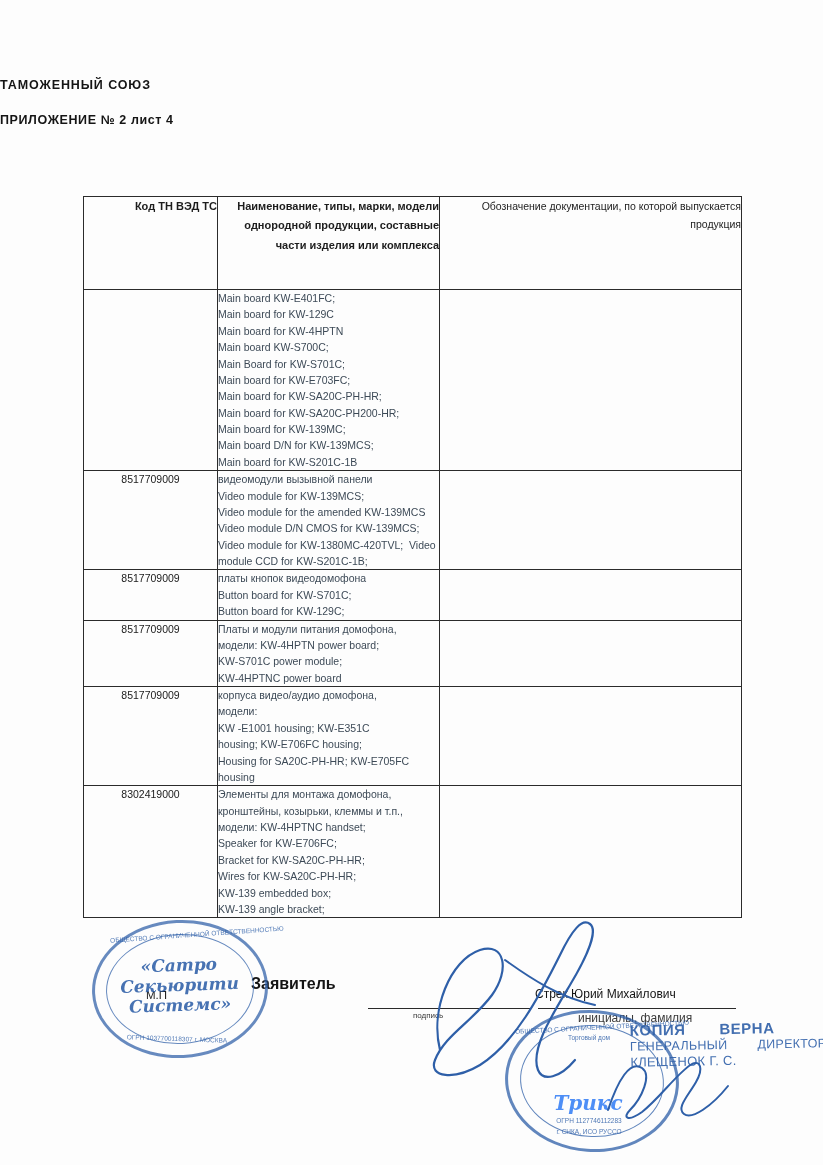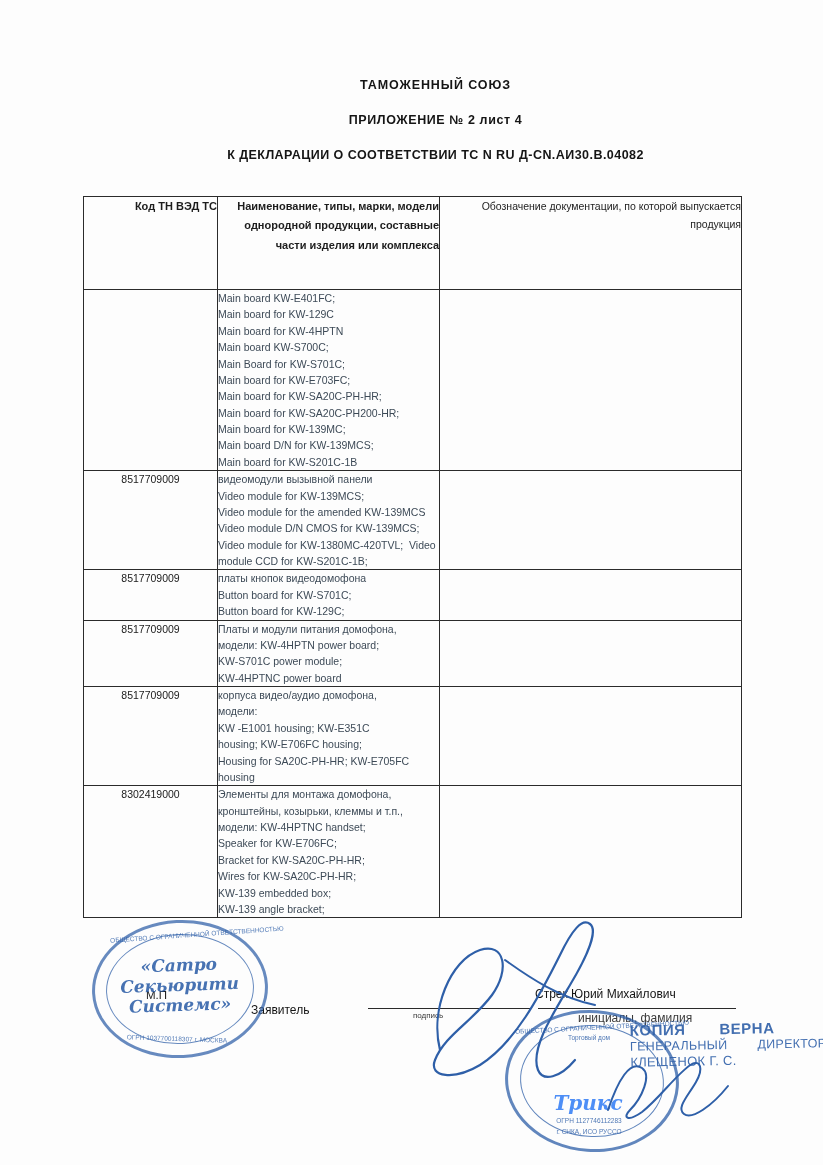--- a/index.html
+++ b/index.html
@@ -16,23 +16,21 @@
     overflow: hidden;
   }
   .page {
     position: absolute;
     inset: 0;
     background: #fdfdfd;
   }
 
   
   .header {
-    text-align: center;
     padding-top: 78px;
-    padding-left: 48px;
   }
   .header .line {
     font-size: 12.5px;
     font-weight: bold;
     letter-spacing: 0.9px;
     color: #151515;
     margin-bottom: 21px;
   }
   .header .line.l2 { letter-spacing: 0.6px; }
   .header .line.l3 { letter-spacing: 0.45px; margin-bottom: 0; }
@@ -103,23 +101,24 @@
   .sig-mp {
     position: absolute;
     left: 63px;
     top: 14px;
     font-size: 11.5px;
     color: #1b1b1b;
   }
   .sig-applicant {
     position: absolute;
     left: 168px;
-    top: 28px;
-    font-size: 12px;
+    top: 0;
+    font-size: 16px;
     color: #141414;
+    font-weight: bold;
   }
   .sig-rule-1 {
     position: absolute;
     left: 285px;
     top: 33px;
     width: 162px;
     border-bottom: 1px solid #2a2a2a;
   }
   .sig-cap-1 {
     position: absolute;
@@ -290,21 +289,20 @@
   }
 </style>
 </head>
 <body>
 
 <div class="page">
 
   <div class="header">
     <div class="line l1">ТАМОЖЕННЫЙ СОЮЗ</div>
     <div class="line l2">ПРИЛОЖЕНИЕ № 2 лист 4</div>
-    <div class="line l3">К ДЕКЛАРАЦИИ О СООТВЕТСТВИИ ТС N RU Д-CN.АИ30.В.04082</div>
   </div>
 
   <div class="table-wrap">
     <table class="doc">
       <colgroup>
         <col class="c1">
           <col class="c2">
           <col class="c3">
       </colgroup>
       <thead>

